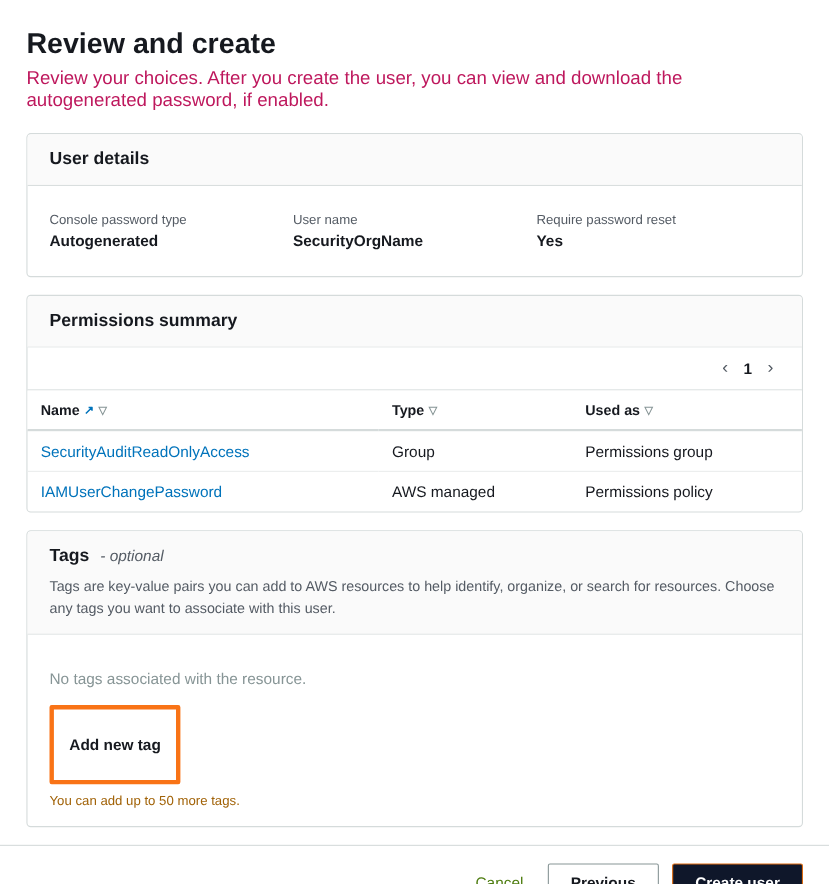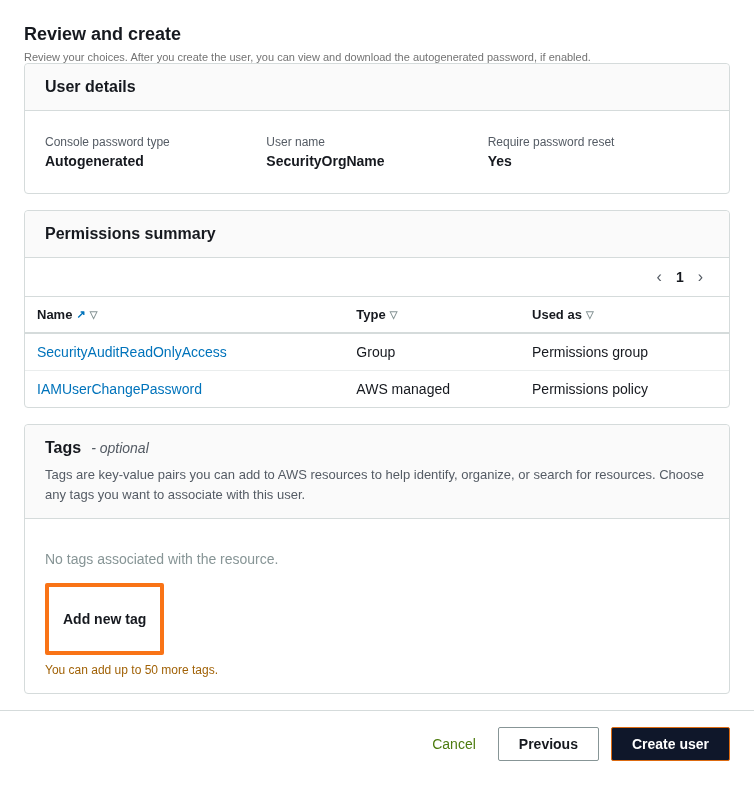--- a/index.html
+++ b/index.html
@@ -8,28 +8,29 @@
       font-size: 14px;
       background: #fff;
       color: #16191f;
       width: 754px;
       min-height: 804px;
     }
     .page-container {
       padding: 24px 24px 0 24px;
     }
     .page-title {
-      font-size: 18px;
+      font-size: 26px;
       font-weight: 600;
       color: #16191f;
       margin-bottom: 6px;
     }
     .page-subtitle {
-      font-size: 11px;
-      color: #737373;
+      font-size: 17px;
+      color: #be185d;
+      margin-bottom: 20px;
     }
     .section-card {
       border: 1px solid #d5dbdb;
       border-radius: 4px;
       margin-bottom: 16px;
       background: #fff;
     }
     .section-header {
       padding: 14px 20px;
       border-bottom: 1px solid #d5dbdb;

